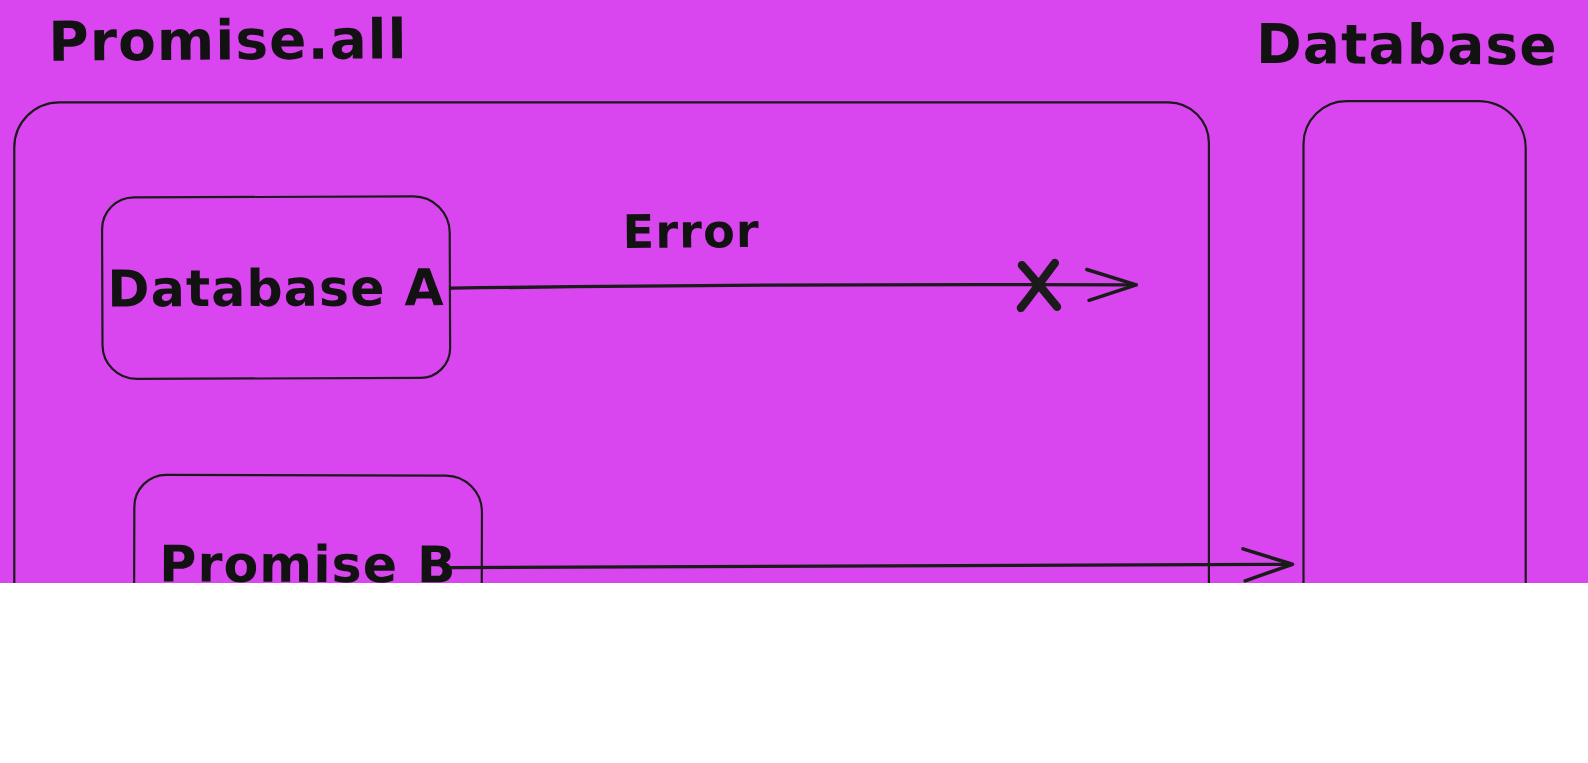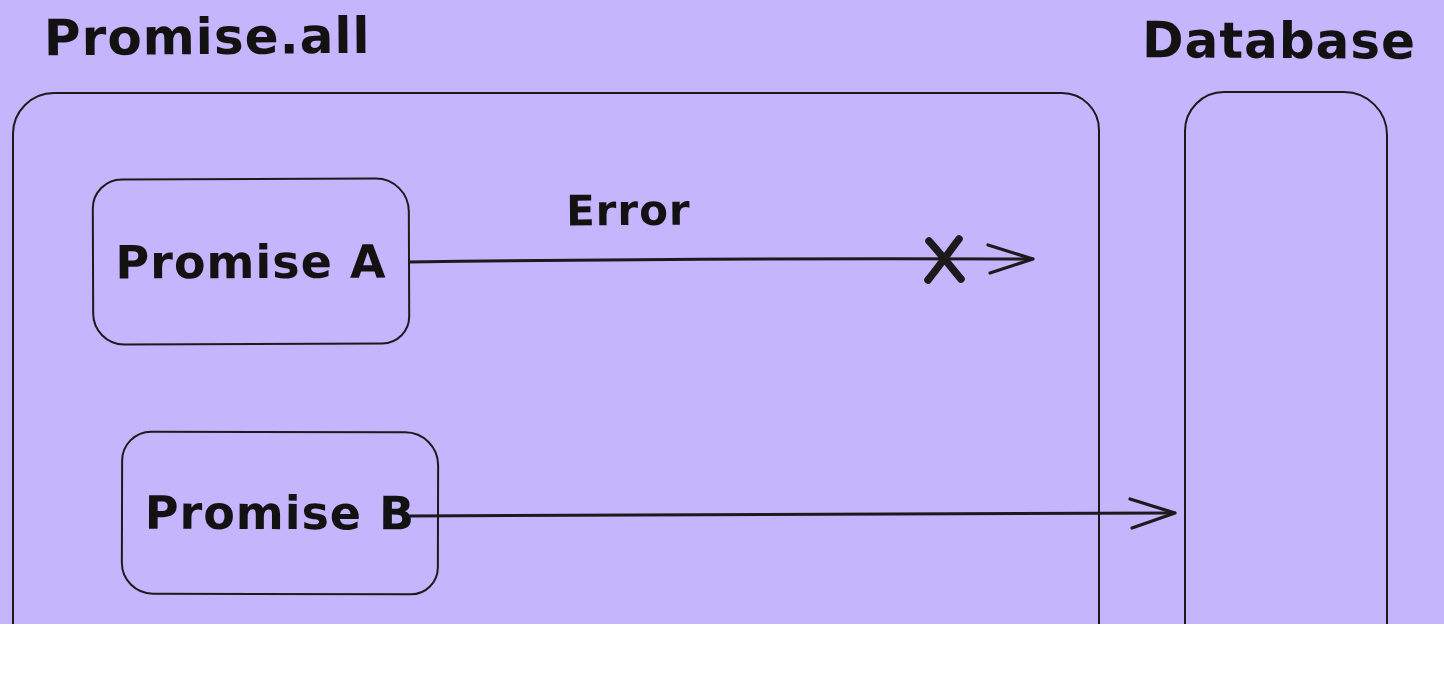--- a/index.html
+++ b/index.html
@@ -4,22 +4,22 @@
 <style>
   * { margin: 0; padding: 0; box-sizing: border-box; }
   html, body { background: #ffffff; }
   body {
     font-family: "DejaVu Sans", "Liberation Sans", sans-serif;
     color: #1b1b1b;
   }
   .canvas {
     position: relative;
     width: 1444px;
-    height: 624px;
-    background: #c4b5fd;
+    height: 530px;
+    background: #d946ef;
     overflow: hidden;
   }
   .hand-title {
     position: absolute;
     font-size: 50px;
     font-weight: 700;
     letter-spacing: 1px;
     color: #121212;
     white-space: nowrap;
   }
@@ -88,21 +88,21 @@
 
   <div class="hand-title title-promise-all">Promise.all</div>
 
   <div class="hand-title title-database">Database</div>
 
   <div class="sketch-box container-box"></div>
 
   <div class="sketch-box database-box"></div>
 
   <div class="sketch-box promise-box promise-a-box">
-    <span class="promise-label">Promise A</span>
+    <span class="promise-label">Database A</span>
   </div>
 
   <div class="sketch-box promise-box promise-b-box">
     <span class="promise-label">Promise B</span>
   </div>
 
   <div class="arrow-label">Error</div>
 
   <svg class="overlay" viewBox="0 0 1444 694" aria-hidden="true">
 

